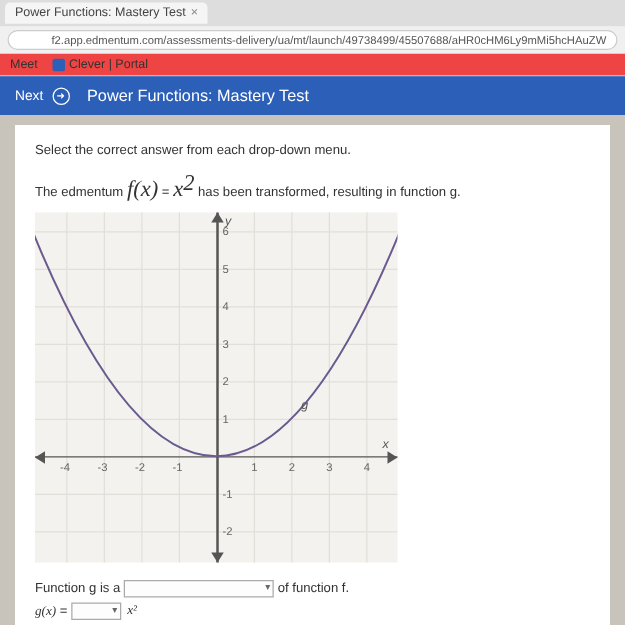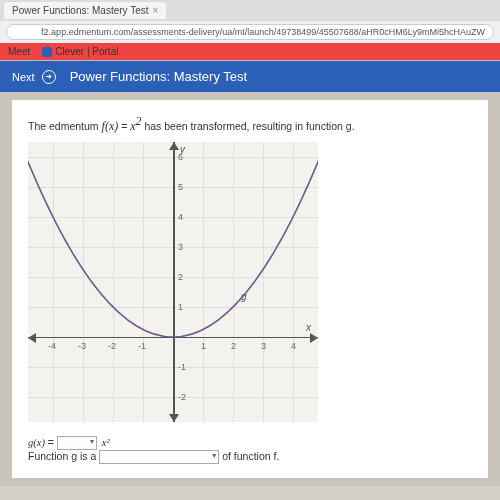--- a/index.html
+++ b/index.html
@@ -14,21 +14,21 @@
   .bm { display: flex; align-items: center; gap: 3px; }
   .bm-icon { width: 10px; height: 10px; background: #2b5fb8; border-radius: 2px; display: inline-block; }
   .app-header { background: #2b5fb8; color: #fff; padding: 8px 12px; display: flex; align-items: center; gap: 14px; }
   .next-btn { display: flex; align-items: center; gap: 7px; font-size: 11px; }
   .next-arrow { width: 14px; height: 14px; border: 1px solid #fff; border-radius: 50%; display: flex; align-items: center; justify-content: center; font-size: 8px; }
   .page-title { font-size: 13px; }
   .content-wrap { background: #c8c4bc; padding: 8px 12px; }
   .content { background: #fff; padding: 14px 16px; font-size: 11px; color: #333; }
   .instr { margin-bottom: 10px; font-size: 10.5px; }
   .fn-line { margin-bottom: 8px; font-size: 10.5px; }
-  .fn-line .math { font-style: italic; font-family: 'Times New Roman', serif; font-size: 12px; }
+  .fn-line .math { font-style: italic; font-family: 'Times New Roman', serif; font-size: 18px; }
   .sup { font-size: 8px; vertical-align: super; }
   .graph { position: relative; width: 290px; height: 280px; background: #f4f2ee; margin-bottom: 14px; }
   .grid-line { position: absolute; background: #e2dfd8; }
   .axis { position: absolute; background: #555; }
   .tick-label { position: absolute; font-size: 9px; color: #666; }
   .axis-label { position: absolute; font-size: 10px; color: #555; font-style: italic; }
   .arrow-head { position: absolute; width: 0; height: 0; }
   .curve { position: absolute; left: 0; top: 0; }
   .g-label { position: absolute; font-size: 10px; color: #555; font-style: italic; }
   .answer-block { font-size: 10.5px; color: #333; margin-top: 6px; }
@@ -64,20 +64,21 @@
 <div class="app-header">
   <div class="next-btn">
     <span>Next</span>
     <span class="next-arrow">➜</span>
   </div>
   <div class="page-title">Power Functions: Mastery Test</div>
 </div>
 
 <div class="content-wrap">
   <div class="content">
+    <div class="instr">Select the correct answer from each drop-down menu.</div>
 
     <div class="fn-line">
       <span>The edmentum </span>
       <span class="math">f(x)</span>
       <span> = </span>
       <span class="math">x</span><span class="sup math">2</span>
       <span> has been transformed, resulting in function g.</span>
     </div>
 
     <div class="graph">
@@ -129,27 +130,27 @@
       <div class="tick-label" style="left:150px;top:40px">5</div>
       <div class="tick-label" style="left:150px;top:10px">6</div>
 
       <svg class="curve" width="290" height="280">
         <path d="M -5 7.5 Q 145 382.5 295 7.5" stroke="#6a5a8f" stroke-width="1.6" fill="none"></path>
       </svg>
       <div class="g-label" style="left:213px;top:149px">g</div>
     </div>
 
     <div class="answer-block">
+      <div>
+        <span>Function g is a </span>
+        <span class="dd wide"></span>
+        <span> of function f.</span>
+      </div>
       <div style="margin-top:4px">
         <span class="math">g(x)</span>
         <span> = </span>
         <span class="dd"></span>
         <span class="math" style="margin-left:2px">x²</span>
-      </div>
-      <div>
-        <span>Function g is a </span>
-        <span class="dd wide"></span>
-        <span> of function f.</span>
       </div>
     </div>
 
   </div>
 </div>
 
 </body></html>

